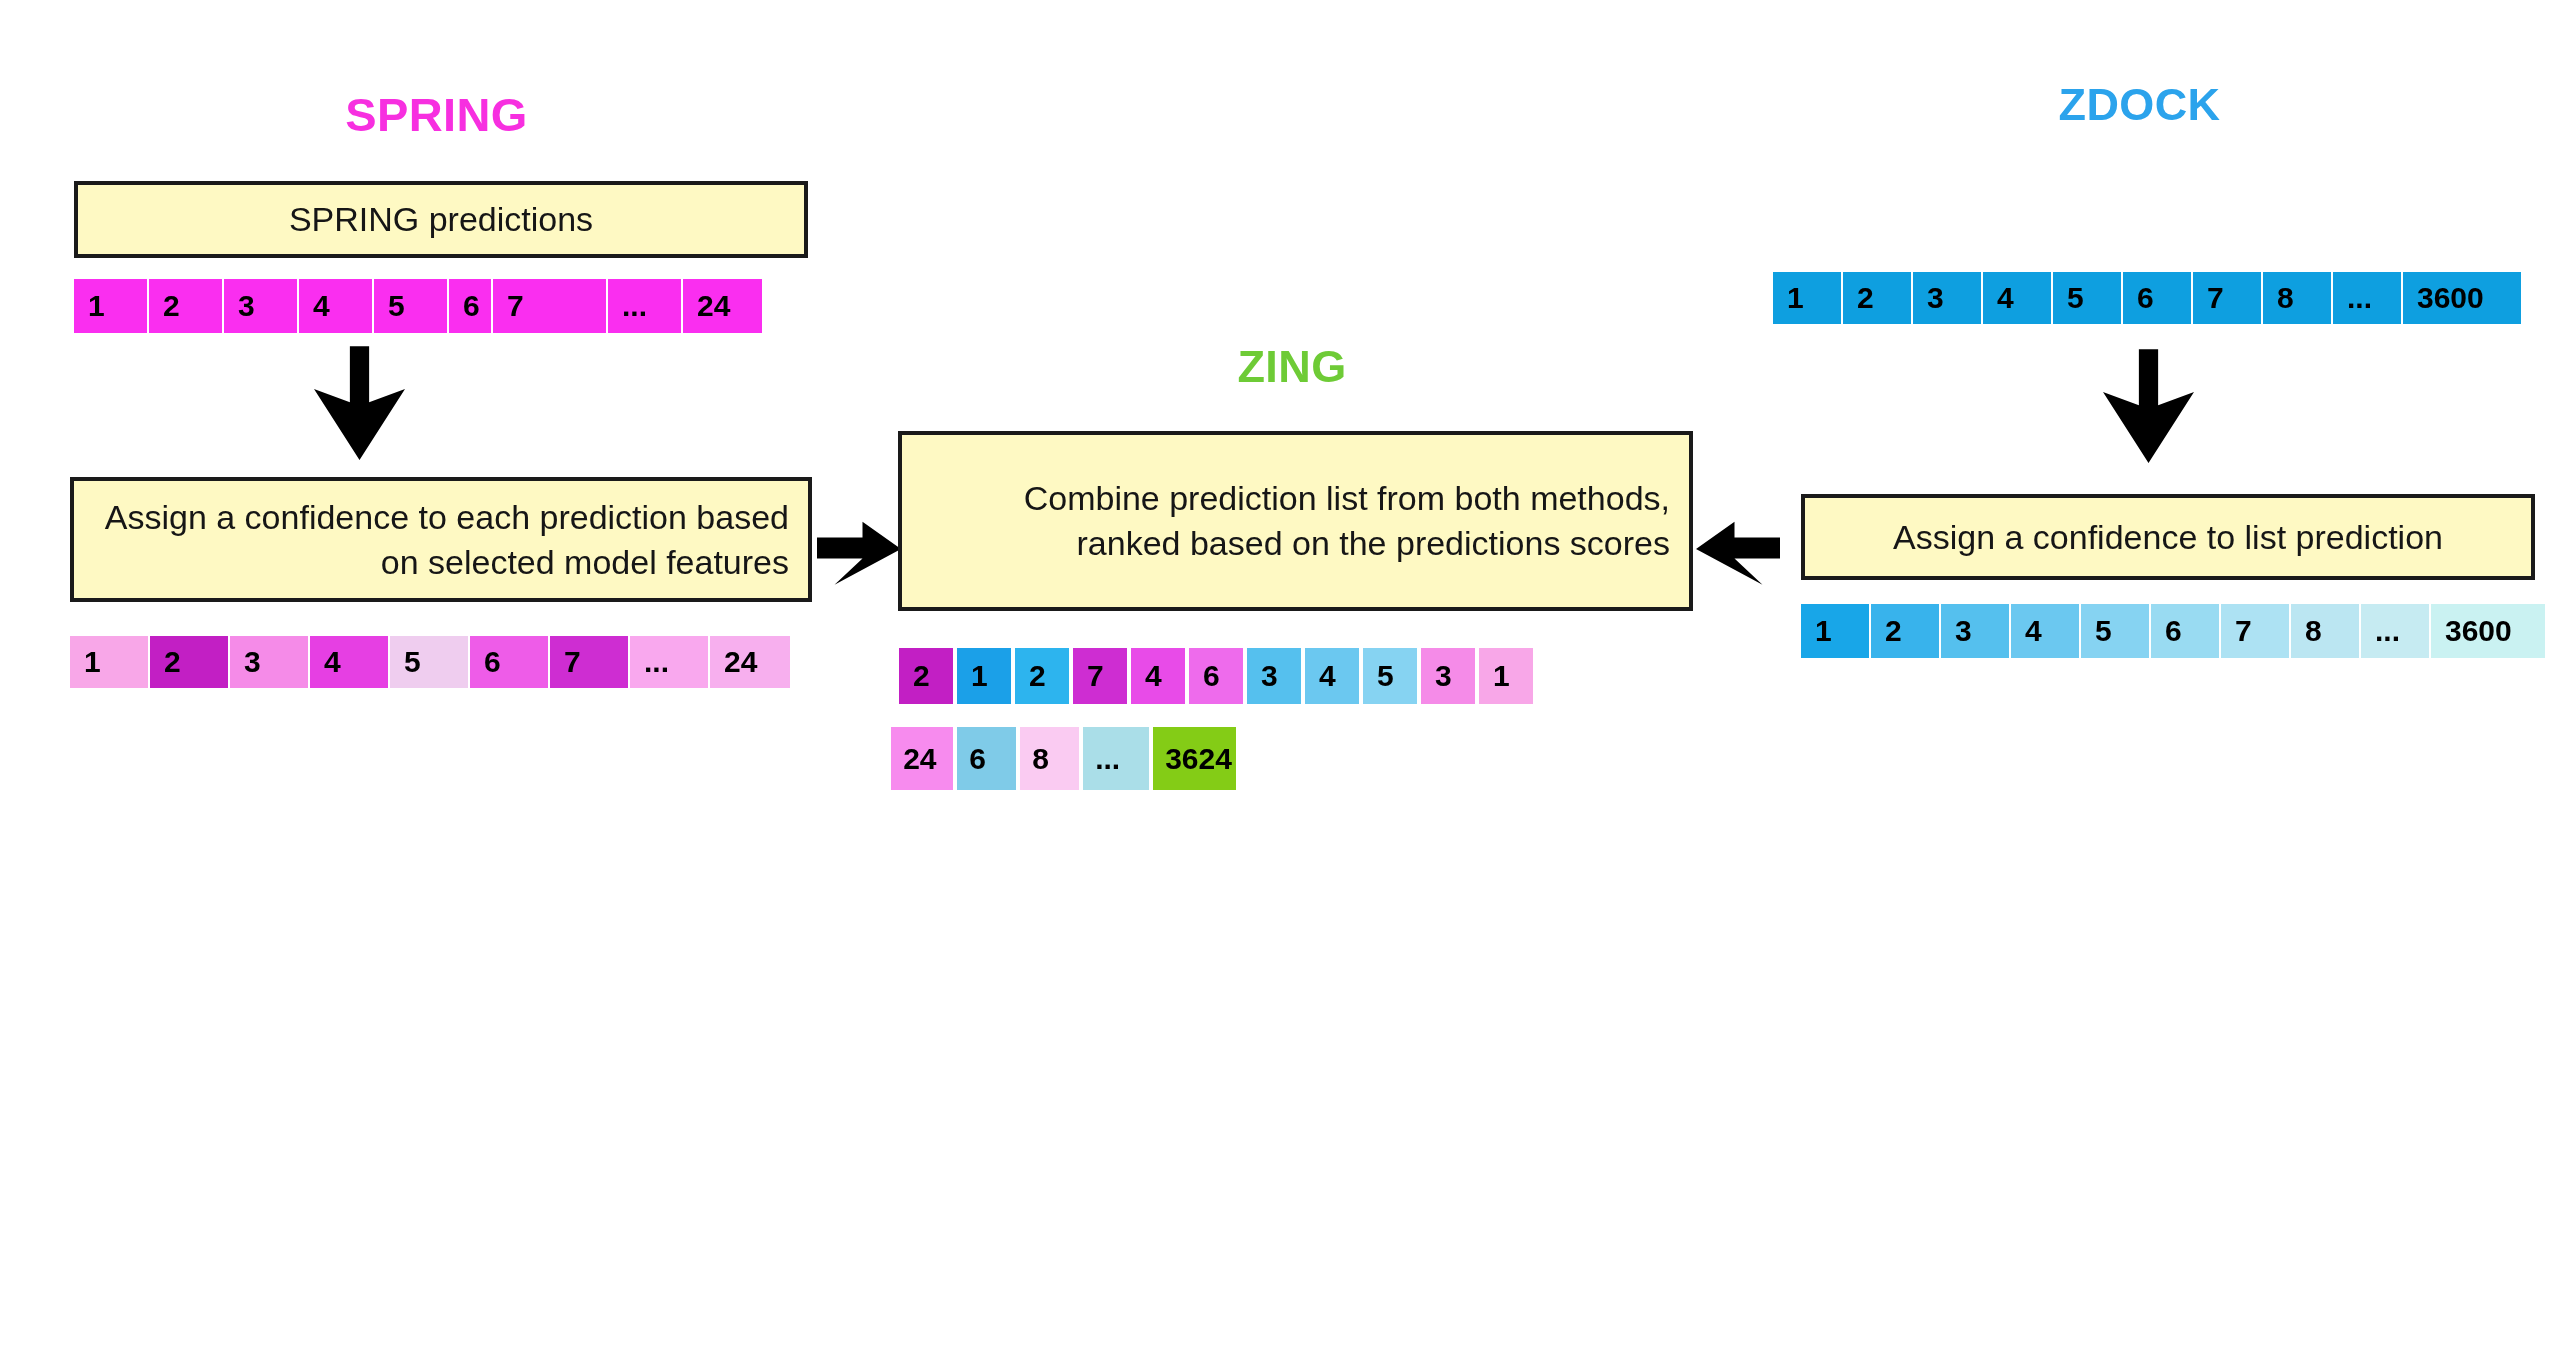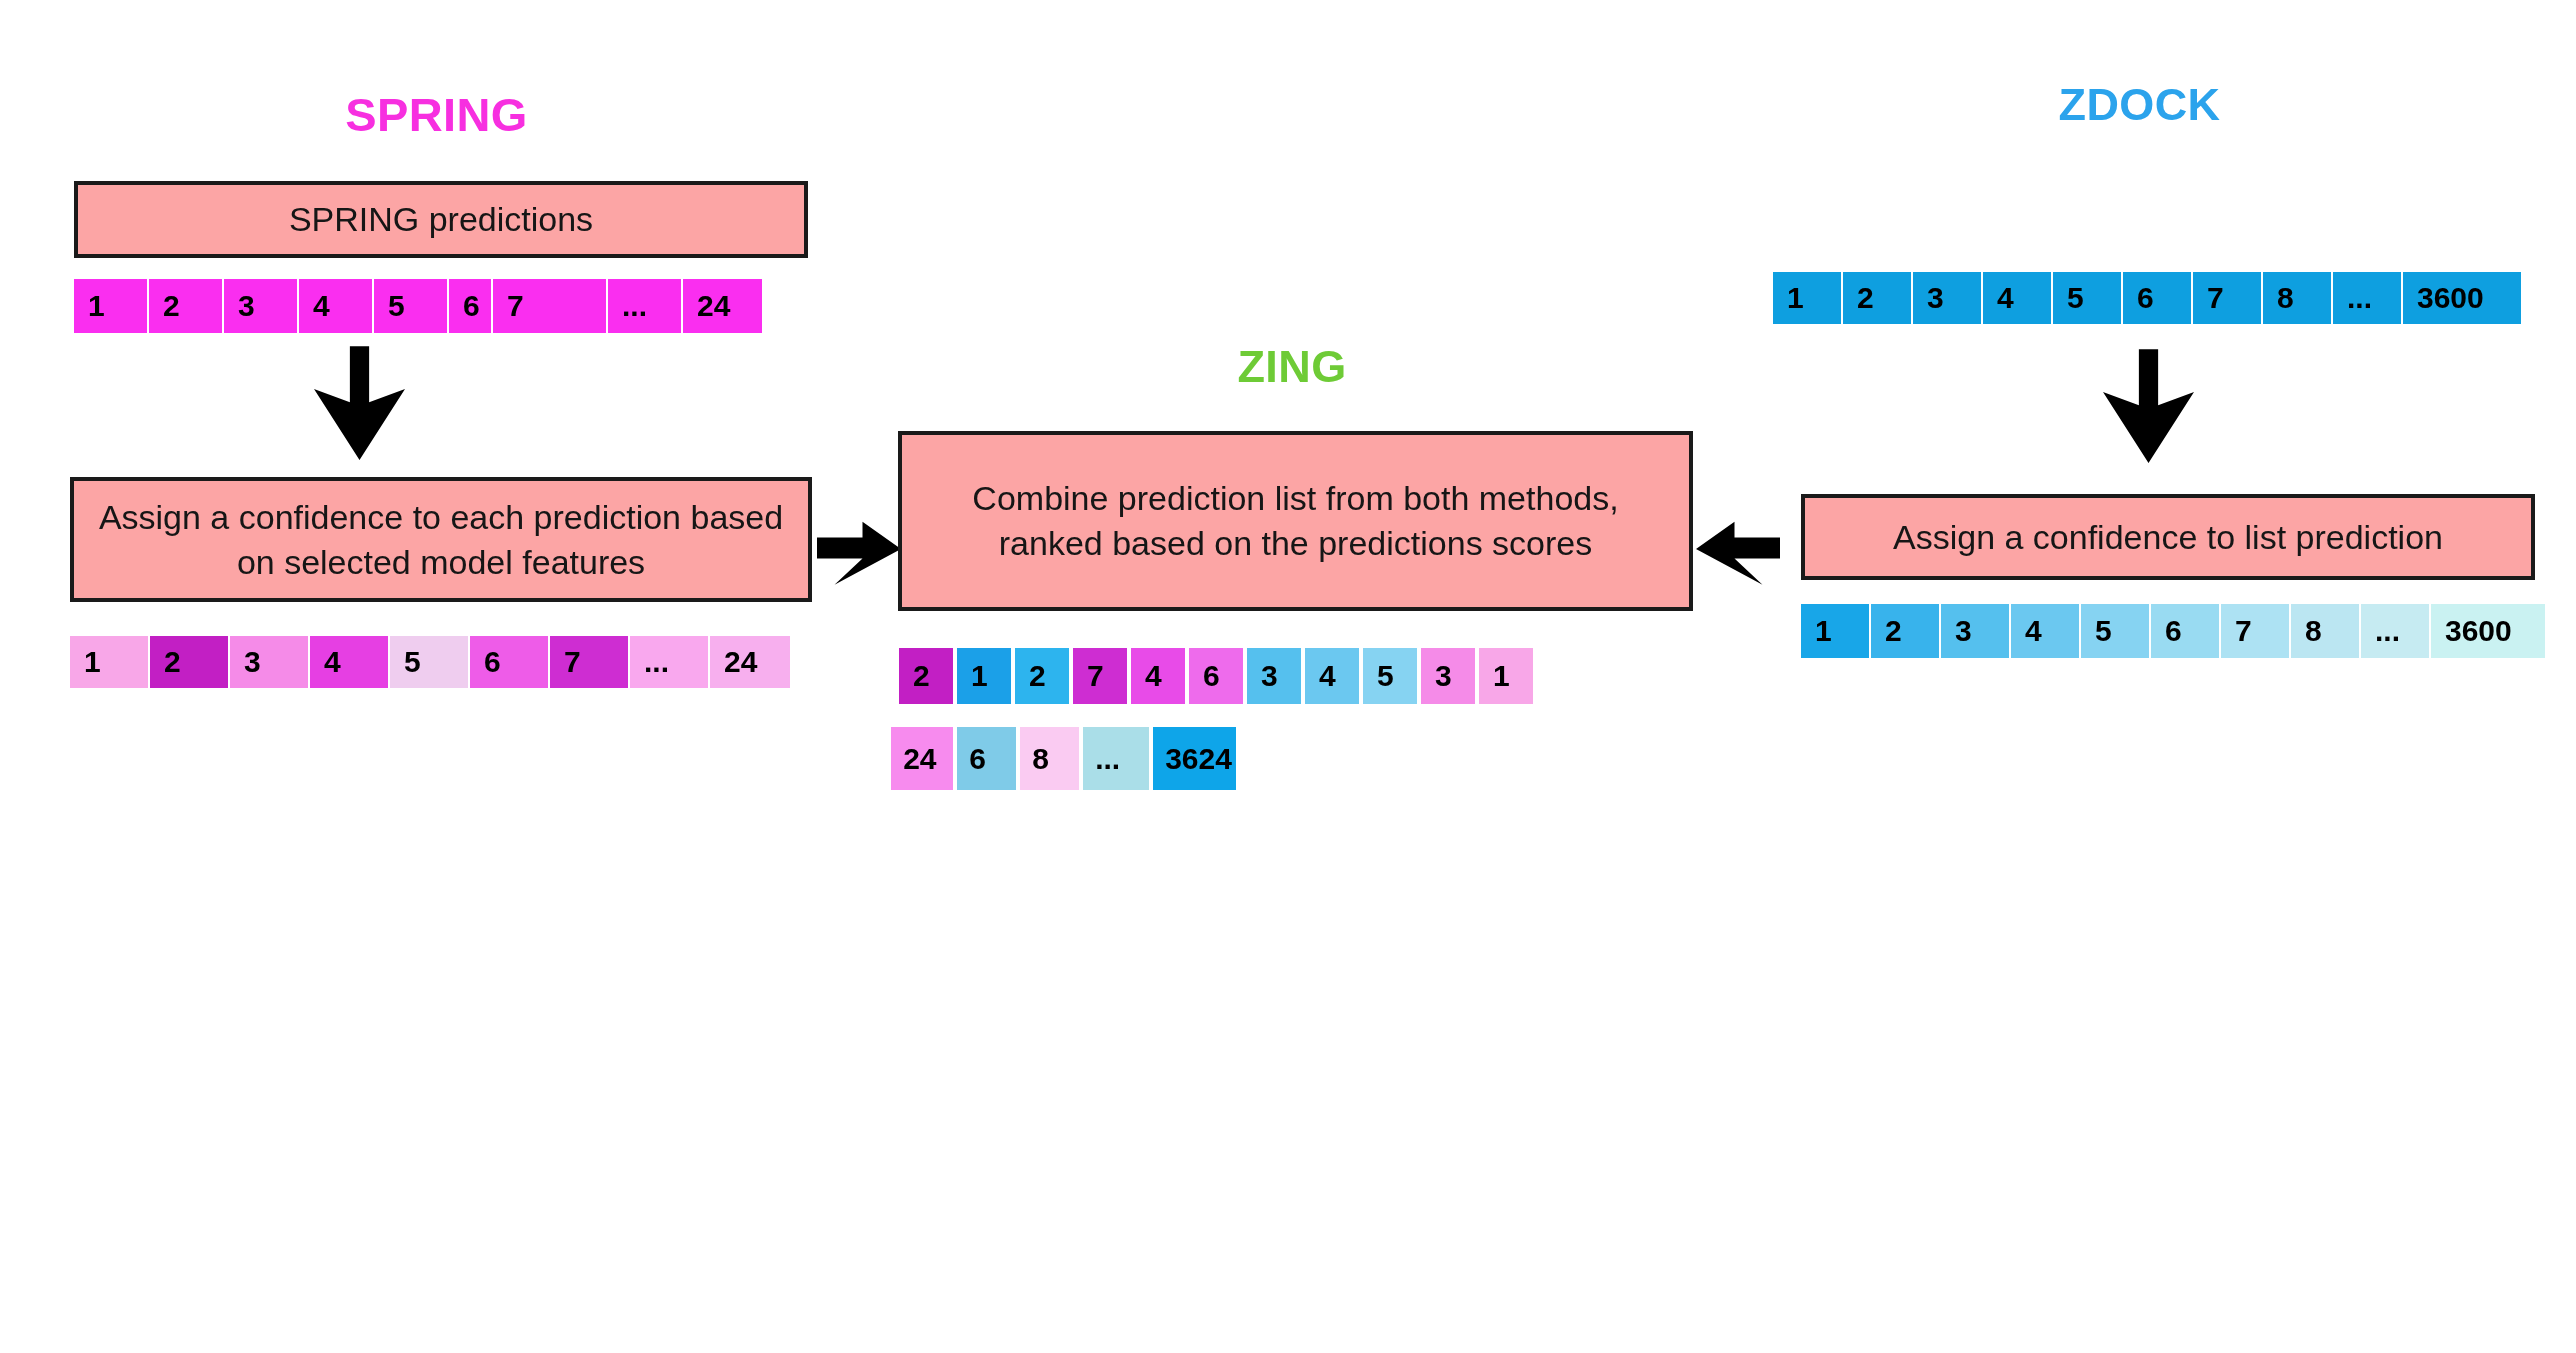--- a/index.html
+++ b/index.html
@@ -27,26 +27,26 @@
     text-align: center;
   }
   .title-spring { color: #F72FE0; font-size: 47px; left: 253px; top: 87px; width: 367px; }
   .title-zdock  { color: #2BA3EC; font-size: 45px; left: 1956px; top: 79px;  width: 367px; }
   .title-zing   { color: #6ECB36; font-size: 45px; left: 1126px; top: 341px; width: 332px; }
 
   
   .proc-box {
     position: absolute;
     box-sizing: border-box;
-    background: #fca5a5;
+    background: #fef9c3;
     border: 4.4px solid #1a1a1a;
     display: flex;
     align-items: center;
     justify-content: center;
-    text-align: center;
+    text-align: right;
     color: #161616;
     font-size: 34px;
     line-height: 1.32;
     padding: 5.2px 19px;
   }
   .box-spring-pred { left: 74px;  top: 181px; width: 734px; height: 77px; }
   .box-spring-conf { left: 70px;  top: 477px; width: 742px; height: 125px; }
   .box-zdock-pred  { left: 1773px; top: 168px; width: 734px; height: 77px; }
   .box-zdock-conf  { left: 1801px; top: 494px; width: 734px; height: 86px; }
   .box-zing        { left: 898px; top: 431px; width: 795px; height: 180px; }
@@ -159,21 +159,21 @@
       <div class="cell" style="width: 58px; background: rgb(134, 211, 242);">5</div>
       <div class="cell" style="width: 58px; background: rgb(245, 139, 232);">3</div>
       <div class="cell" style="width: 58px; background: rgb(248, 167, 232);">1</div>
     </div>
 
   <div class="strip strip-zing-2">
       <div class="cell" style="width: 66px; background: rgb(247, 139, 238);">24</div>
       <div class="cell" style="width: 63px; background: rgb(127, 203, 232);">6</div>
       <div class="cell" style="width: 63px; background: rgb(250, 203, 242);">8</div>
       <div class="cell" style="width: 70px; background: rgb(170, 222, 232);">...</div>
-      <div class="cell" style="width: 87px; background: #0ea5e9;">3624</div>
+      <div class="cell" style="width: 87px; background: #84cc16;">3624</div>
     </div>
 
   <div class="section-title title-zdock">ZDOCK</div>
 
 
   <div class="strip strip-zdock-top">
       <div class="cell" style="width: 70px; background: rgb(14, 159, 224);">1</div>
       <div class="cell" style="width: 70px; background: rgb(14, 159, 224);">2</div>
       <div class="cell" style="width: 70px; background: rgb(14, 159, 224);">3</div>
       <div class="cell" style="width: 70px; background: rgb(14, 159, 224);">4</div>

